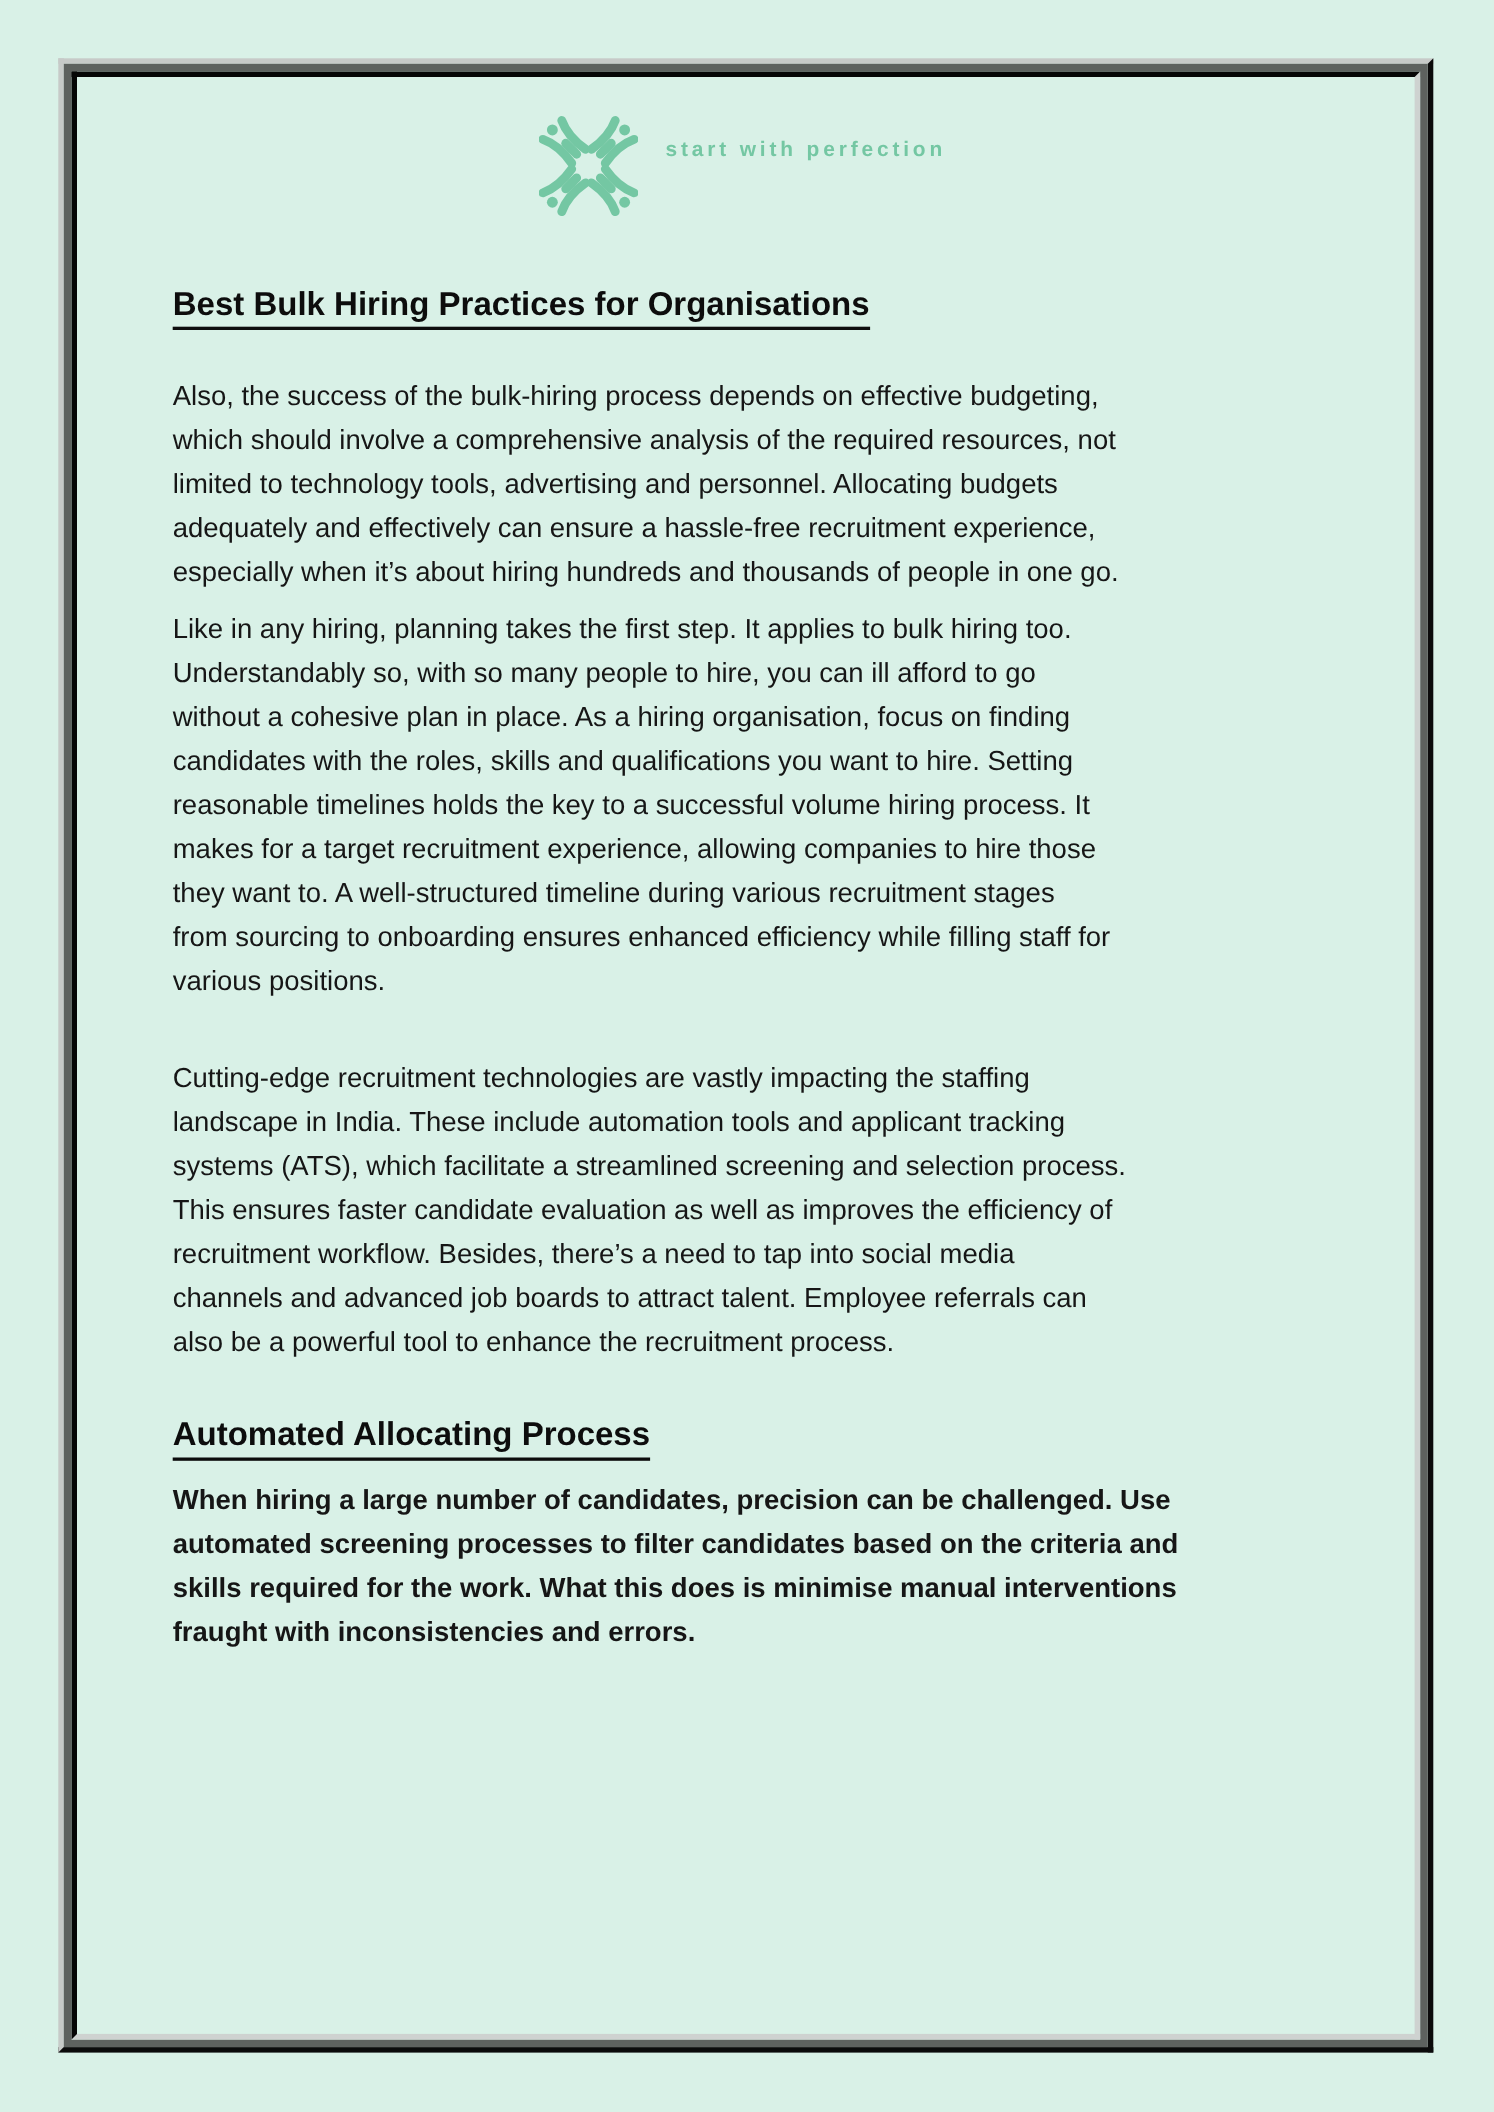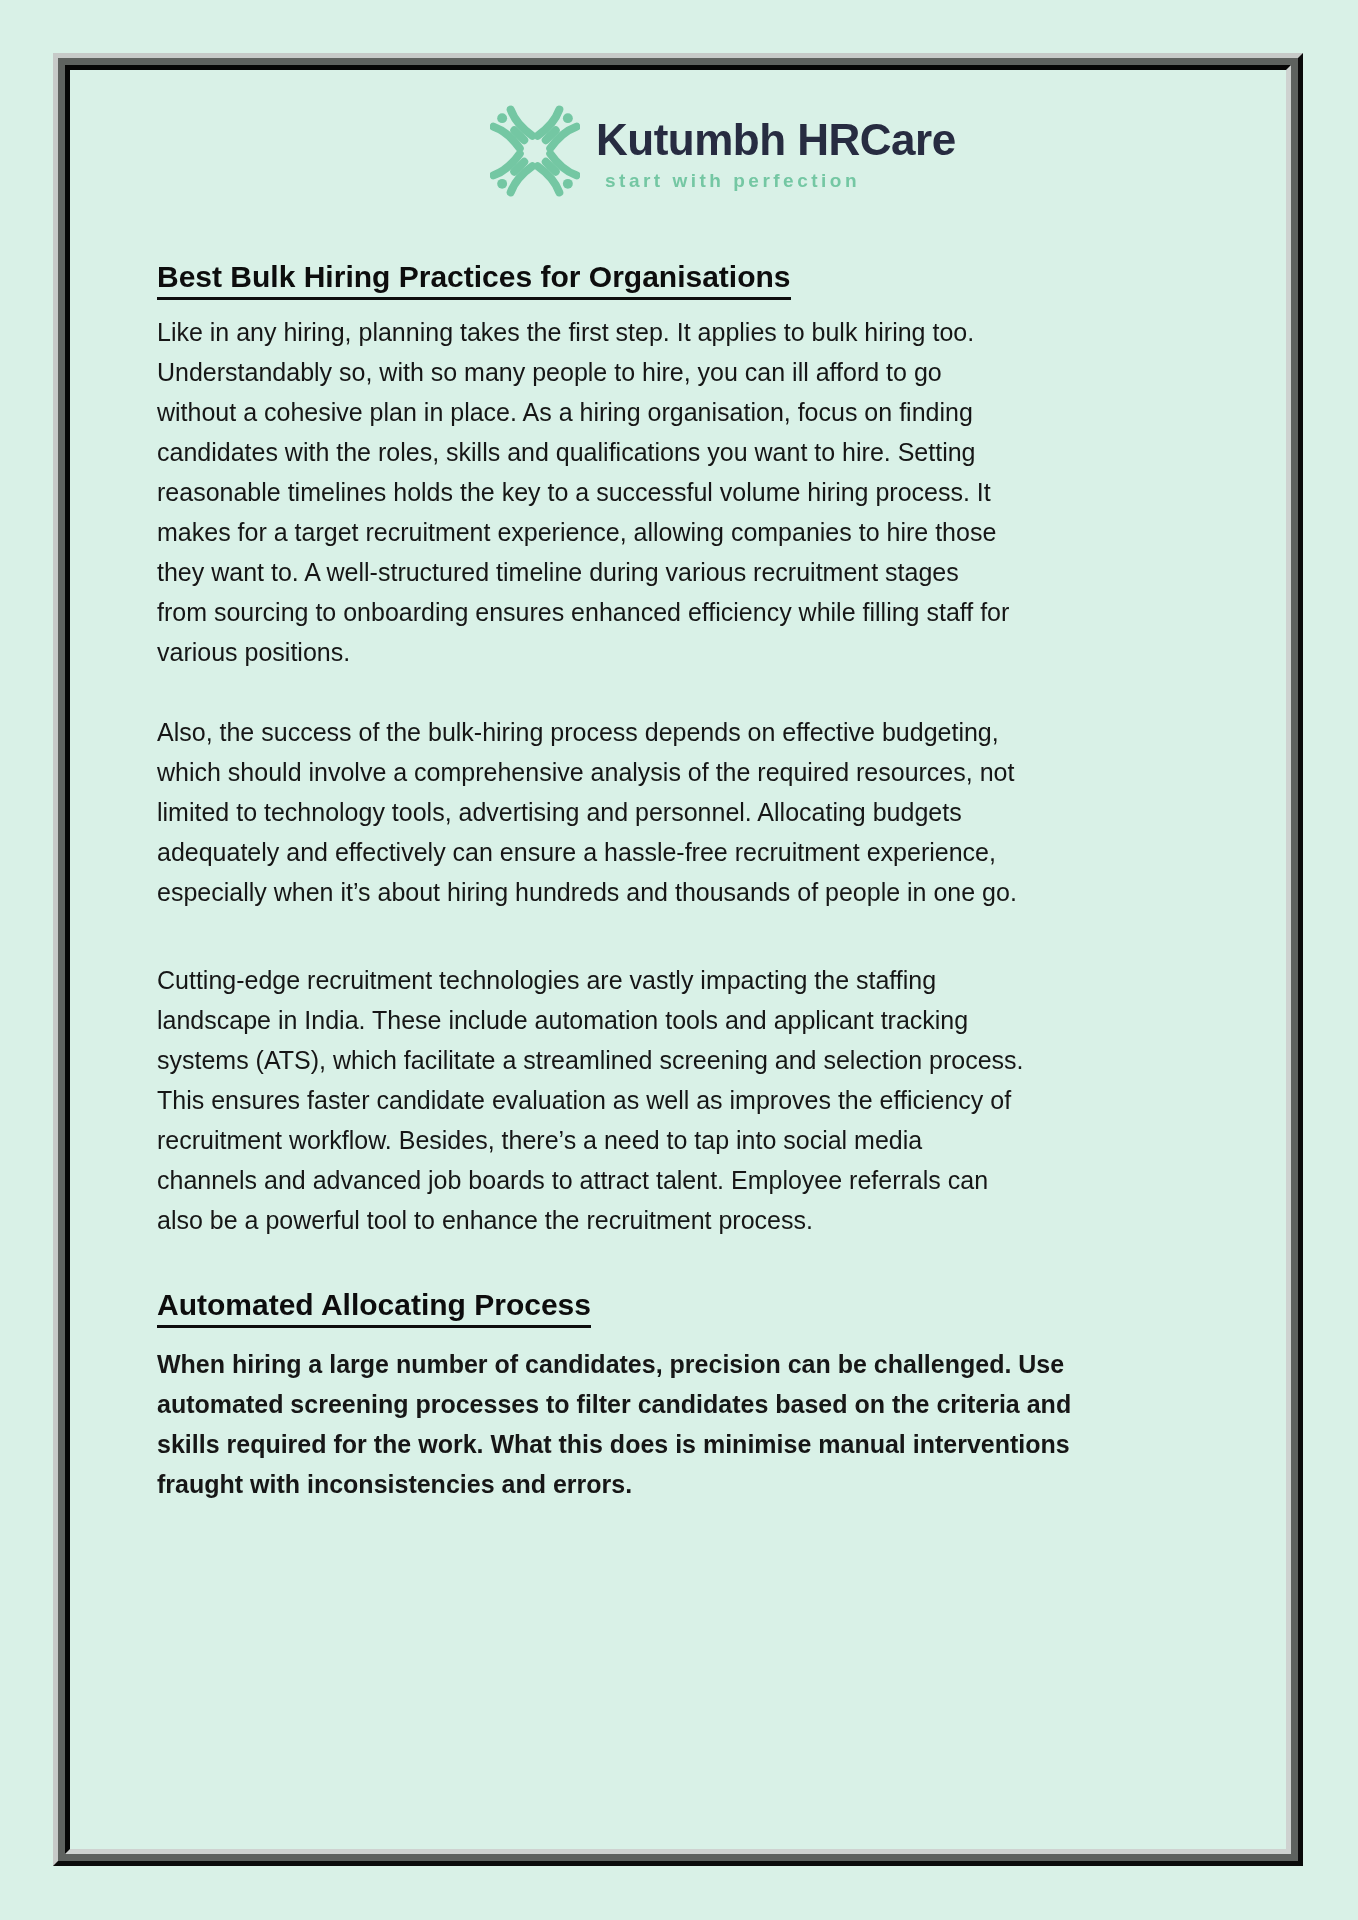--- a/index.html
+++ b/index.html
@@ -134,43 +134,42 @@
                 <circle cx="13.5" cy="13.5" r="5.5" fill="currentColor" stroke="none"></circle>
               </g>
               <g transform="translate(100,100) scale(-1,-1)">
                 <path d="M 47,33 C 37,26 27,15 23,4"></path>
                 <path d="M 33,47 C 26,37 15,27 4,23"></path>
                 <line x1="27" y1="27" x2="38" y2="38"></line>
                 <circle cx="13.5" cy="13.5" r="5.5" fill="currentColor" stroke="none"></circle>
               </g>
             </svg>
             <div class="logo-text">
-              <div class="brand-name">Kutumbh HRCare</div>
               <div class="brand-tagline">start with perfection</div>
             </div>
           </div>
 
           <div class="doc-title">
             <span class="underlined">Best Bulk Hiring Practices for Organisations</span>
           </div>
 
+          <p class="para p-2">Also, the success of the bulk-hiring process depends on effective budgeting,
+which should involve a comprehensive analysis of the required resources, not
+limited to technology tools, advertising and personnel. Allocating budgets
+adequately and effectively can ensure a hassle-free recruitment experience,
+especially when it’s about hiring hundreds and thousands of people in one go.</p>
           <p class="para p-1">Like in any hiring, planning takes the first step. It applies to bulk hiring too.
 Understandably so, with so many people to hire, you can ill afford to go
 without a cohesive plan in place. As a hiring organisation, focus on finding
 candidates with the roles, skills and qualifications you want to hire. Setting
 reasonable timelines holds the key to a successful volume hiring process. It
 makes for a target recruitment experience, allowing companies to hire those
 they want to. A well-structured timeline during various recruitment stages
 from sourcing to onboarding ensures enhanced efficiency while filling staff for
 various positions.</p>
-          <p class="para p-2">Also, the success of the bulk-hiring process depends on effective budgeting,
-which should involve a comprehensive analysis of the required resources, not
-limited to technology tools, advertising and personnel. Allocating budgets
-adequately and effectively can ensure a hassle-free recruitment experience,
-especially when it’s about hiring hundreds and thousands of people in one go.</p>
 
           <p class="para p-3">Cutting-edge recruitment technologies are vastly impacting the staffing
 landscape in India. These include automation tools and applicant tracking
 systems (ATS), which facilitate a streamlined screening and selection process.
 This ensures faster candidate evaluation as well as improves the efficiency of
 recruitment workflow. Besides, there’s a need to tap into social media
 channels and advanced job boards to attract talent. Employee referrals can
 also be a powerful tool to enhance the recruitment process.</p>
 
           <div class="section-heading h-automated">

